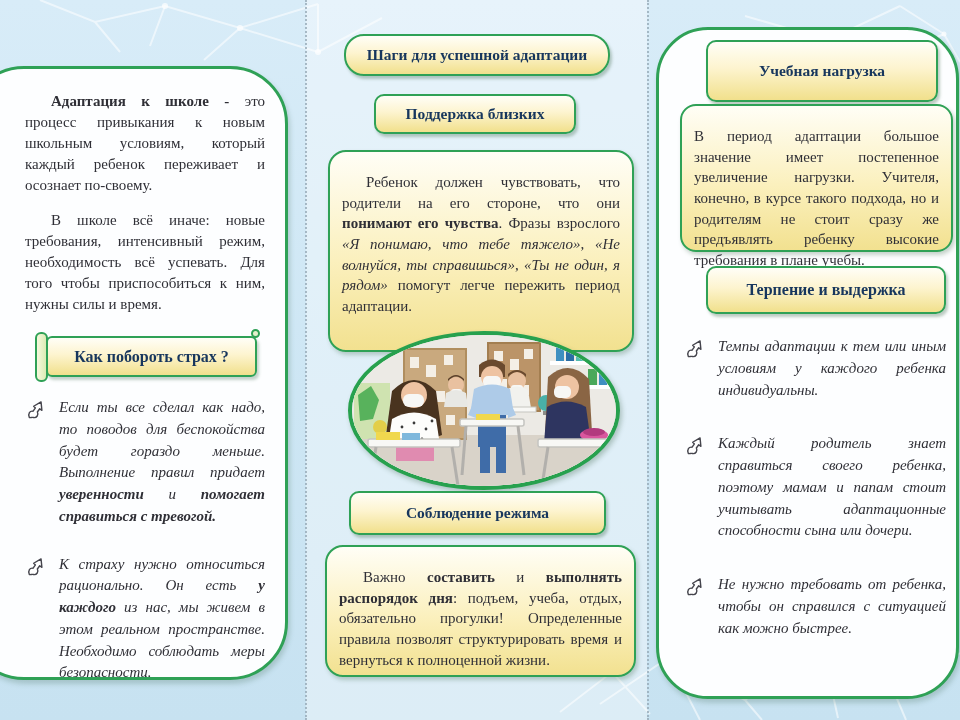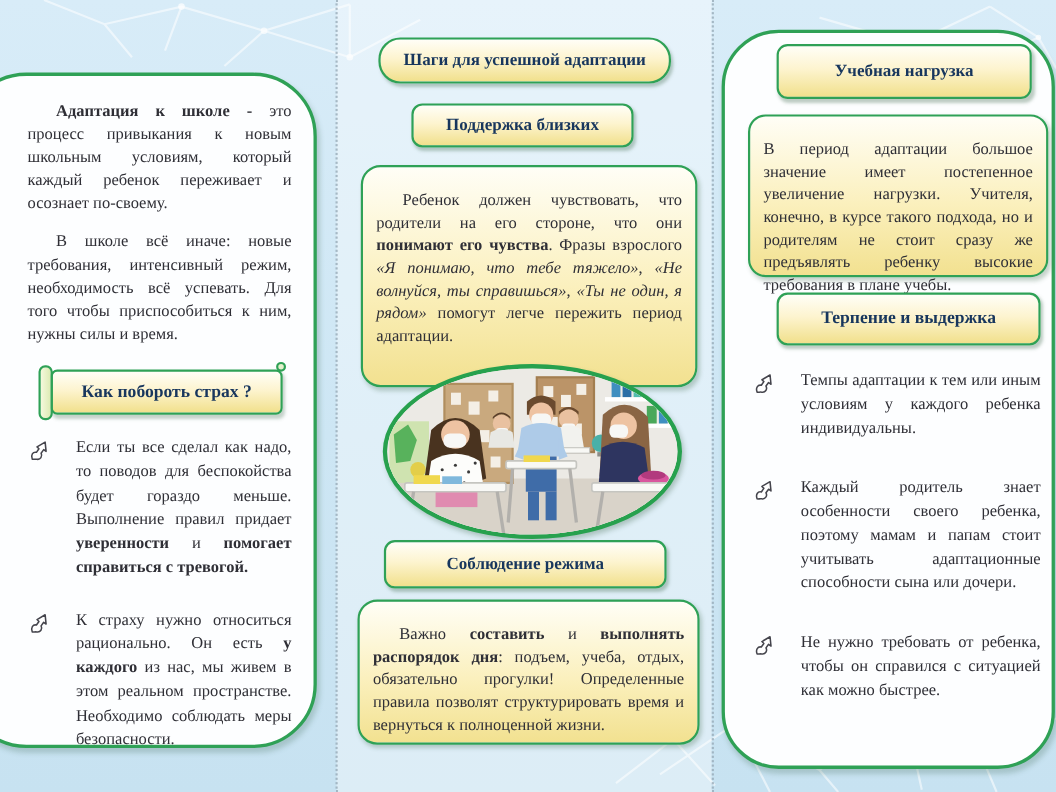--- a/index.html
+++ b/index.html
@@ -40,21 +40,21 @@
                border:2.5px solid #2fa156;border-radius:6px;
                display:flex;align-items:center;justify-content:center;
                font-weight:bold;font-size:16px;color:#17365d;
                box-shadow:2px 3px 3px rgba(70,110,80,.3);}
   .scroll-roll{position:absolute;left:0;top:1px;width:13px;height:50px;
                background:linear-gradient(90deg,#f6f9dd,#dcebb4);
                border:2px solid #2fa156;border-radius:6px;z-index:2;box-sizing:border-box;}
   .scroll-curl{position:absolute;right:-3px;top:-2px;width:9px;height:9px;
                background:#e4f0cc;border:2px solid #2fa156;border-radius:50%;z-index:2;box-sizing:border-box;}
 
-  .bullet{display:flex;gap:18px;align-items:flex-start;margin:0 0 26px 0;}
+  .bullet{display:flex;gap:8px;align-items:flex-start;margin:0 0 26px 0;font-style:italic;}
   .bullet .arrow{flex:0 0 auto;margin-top:1px;}
   .bullet .btxt{font-size:15px;line-height:1.45;color:#2f2f36;text-align:justify;}
 
   .photo-oval{position:absolute;left:348px;top:331px;width:264px;height:151px;
               border-radius:50%;border:4px solid #27a14e;overflow:hidden;
               box-shadow:2px 3px 5px rgba(50,90,60,.3);z-index:3;background:#eceae5;}
   .photo-oval svg{display:block;width:100%;height:100%;}
 
   .right-bullets{position:absolute;left:684px;top:336px;width:262px;z-index:3;}
   .right-bullets .bullet{margin-bottom:32px;}
@@ -220,40 +220,40 @@
   </div>
 
   <div class="banner" style="left:349px;top:491px;width:257px;height:44px;">Соблюдение режима</div>
 
   <div class="cream-box" style="left:325px;top:545px;width:311px;height:132px;">
     <p><span>Важно </span><span style="font-weight: bold;">составить</span><span> и </span><span style="font-weight: bold;">выполнять распорядок дня</span><span>: подъем, учеба, отдых, обязательно прогулки! Определенные правила позволят структурировать время и вернуться к полноценной жизни.</span></p>
   </div>
 
   <div class="white-panel panel-right"></div>
 
-  <div class="banner" style="left:706px;top:40px;width:232px;height:50px;">Учебная нагрузка</div>
+  <div class="banner" style="left:706px;top:40px;width:232px;height:62px;">Учебная нагрузка</div>
 
   <div class="cream-box" style="left:680px;top:104px;width:273px;height:148px;border-radius:16px;">
     <p style="text-indent:0;">В период адаптации большое значение имеет постепенное увеличение нагрузки. Учителя, конечно, в курсе такого подхода, но и родителям не стоит сразу же предъявлять ребенку высокие требования в плане учебы.</p>
   </div>
 
   <div class="banner" style="left:706px;top:266px;width:240px;height:48px;font-size:16px;">Терпение и выдержка</div>
 
   <div class="right-bullets">
     <div class="bullet">
       <svg class="arrow" width="26" height="26" viewBox="0 0 24 24">
         <path d="M4 18 C2.5 14.5 4.5 11.5 7.5 12.2 L9.6 9.2 8 7.6 14.8 3.6 15.6 11.4 13.6 9.9 11.4 12.9 C12.8 15.4 10.9 18.6 7.8 18 C6.4 17.7 5 18.3 4 18 Z" fill="#ffffff" stroke="#45454d" stroke-width="1.3" stroke-linejoin="round"></path>
       </svg>
       <div class="btxt">Темпы адаптации к тем или иным условиям у каждого ребенка индивидуальны.</div>
     </div>
     <div class="bullet">
       <svg class="arrow" width="26" height="26" viewBox="0 0 24 24">
         <path d="M4 18 C2.5 14.5 4.5 11.5 7.5 12.2 L9.6 9.2 8 7.6 14.8 3.6 15.6 11.4 13.6 9.9 11.4 12.9 C12.8 15.4 10.9 18.6 7.8 18 C6.4 17.7 5 18.3 4 18 Z" fill="#ffffff" stroke="#45454d" stroke-width="1.3" stroke-linejoin="round"></path>
       </svg>
-      <div class="btxt">Каждый родитель знает особенности своего ребенка, поэтому мамам и папам стоит учитывать адаптационные способности сына или дочери.</div>
+      <div class="btxt">Каждый родитель знает справиться своего ребенка, поэтому мамам и папам стоит учитывать адаптационные способности сына или дочери.</div>
     </div>
     <div class="bullet">
       <svg class="arrow" width="26" height="26" viewBox="0 0 24 24">
         <path d="M4 18 C2.5 14.5 4.5 11.5 7.5 12.2 L9.6 9.2 8 7.6 14.8 3.6 15.6 11.4 13.6 9.9 11.4 12.9 C12.8 15.4 10.9 18.6 7.8 18 C6.4 17.7 5 18.3 4 18 Z" fill="#ffffff" stroke="#45454d" stroke-width="1.3" stroke-linejoin="round"></path>
       </svg>
       <div class="btxt">Не нужно требовать от ребенка, чтобы он справился с ситуацией как можно быстрее.</div>
     </div>
   </div>
 
 </div>

